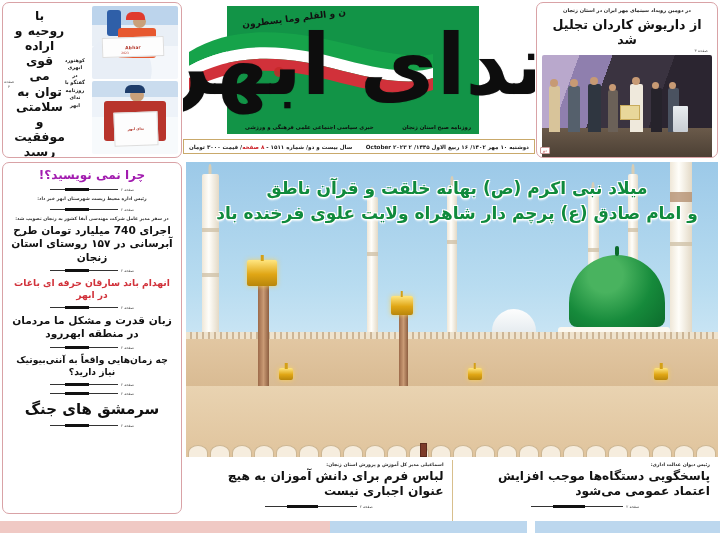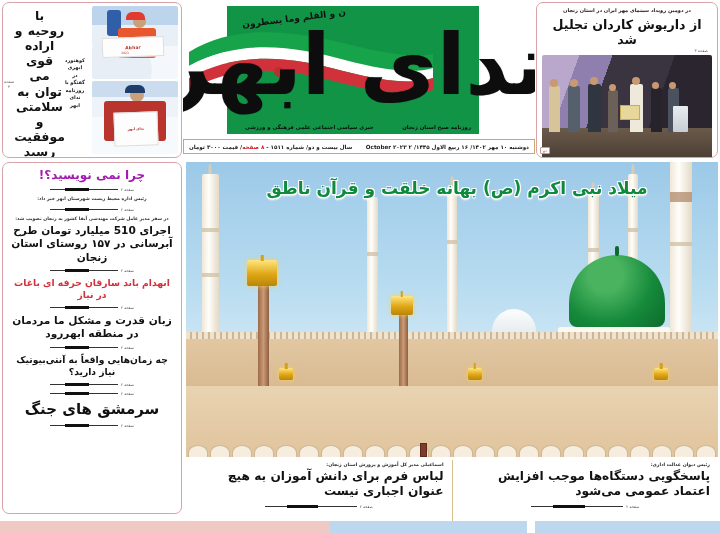--- a/index.html
+++ b/index.html
@@ -379,29 +379,29 @@
       <div class="sb-item">
         <div class="sb-kicker">رئیس اداره محیط زیست شهرستان ابهر خبر داد:</div>
       </div>
       <div class="sb-rule">
         <span class="pg">صفحه ۲</span>
           <span class="ln"></span>
       </div>
 
       <div class="sb-item">
         <div class="sb-kicker">در سفر مدیر عامل شرکت مهندسی آبفا کشور به زنجان تصویب شد:</div>
-        <div class="sb-head">اجرای 510 میلیارد تومان طرح آبرسانی در ۱۵۷ روستای استان زنجان</div>
-      </div>
-      <div class="sb-rule">
-        <span class="pg">صفحه ۲</span>
-          <span class="ln"></span>
-      </div>
-
-      <div class="sb-item">
-        <div class="sb-head red">انهدام باند سارقان حرفه ای باغات در نیاز</div>
+        <div class="sb-head">اجرای 740 میلیارد تومان طرح آبرسانی در ۱۵۷ روستای استان زنجان</div>
+      </div>
+      <div class="sb-rule">
+        <span class="pg">صفحه ۲</span>
+          <span class="ln"></span>
+      </div>
+
+      <div class="sb-item">
+        <div class="sb-head red">انهدام باند سارقان حرفه ای باغات در ابهر</div>
       </div>
       <div class="sb-rule">
         <span class="pg">صفحه ۲</span>
           <span class="ln"></span>
       </div>
 
       <div class="sb-item">
         <div class="sb-head">زبان قدرت و مشکل ما مردمان در منطقه ابهررود</div>
       </div>
       <div class="sb-rule">
@@ -499,20 +499,21 @@
         <div class="lamp-post" style="left:40%;bottom:24%;width:9px;height:26%;"></div>
         <div class="gold-lamp" style="left:38.5%;bottom:48%;width:22px;height:19px;"></div>
 
         <div class="gold-lamp" style="left:17.5%;bottom:26%;width:14px;height:12px;"></div>
         <div class="gold-lamp" style="left:53%;bottom:26%;width:14px;height:12px;"></div>
         <div class="gold-lamp" style="left:88%;bottom:26%;width:14px;height:12px;"></div>
       </div>
 
       <div class="feat-headline">
         <div class="fh-line">میلاد نبی اکرم (ص) بهانه خلقت و قرآن ناطق</div>
+        <div class="fh-line">و امام صادق (ع) پرچم دار شاهراه ولایت علوی فرخنده باد</div>
       </div>
     </div>
 
     <div class="bottom-row">
       <div class="bt-cell sep">
         <div class="bt-kicker">رئیس دیوان عدالت اداری:</div>
         <div class="bt-head">پاسخگویی دستگاه‌ها موجب افزایش اعتماد عمومی می‌شود</div>
         <div class="bt-rule">
           <span class="pg">صفحه ۲</span>
             <span class="ln"></span>

